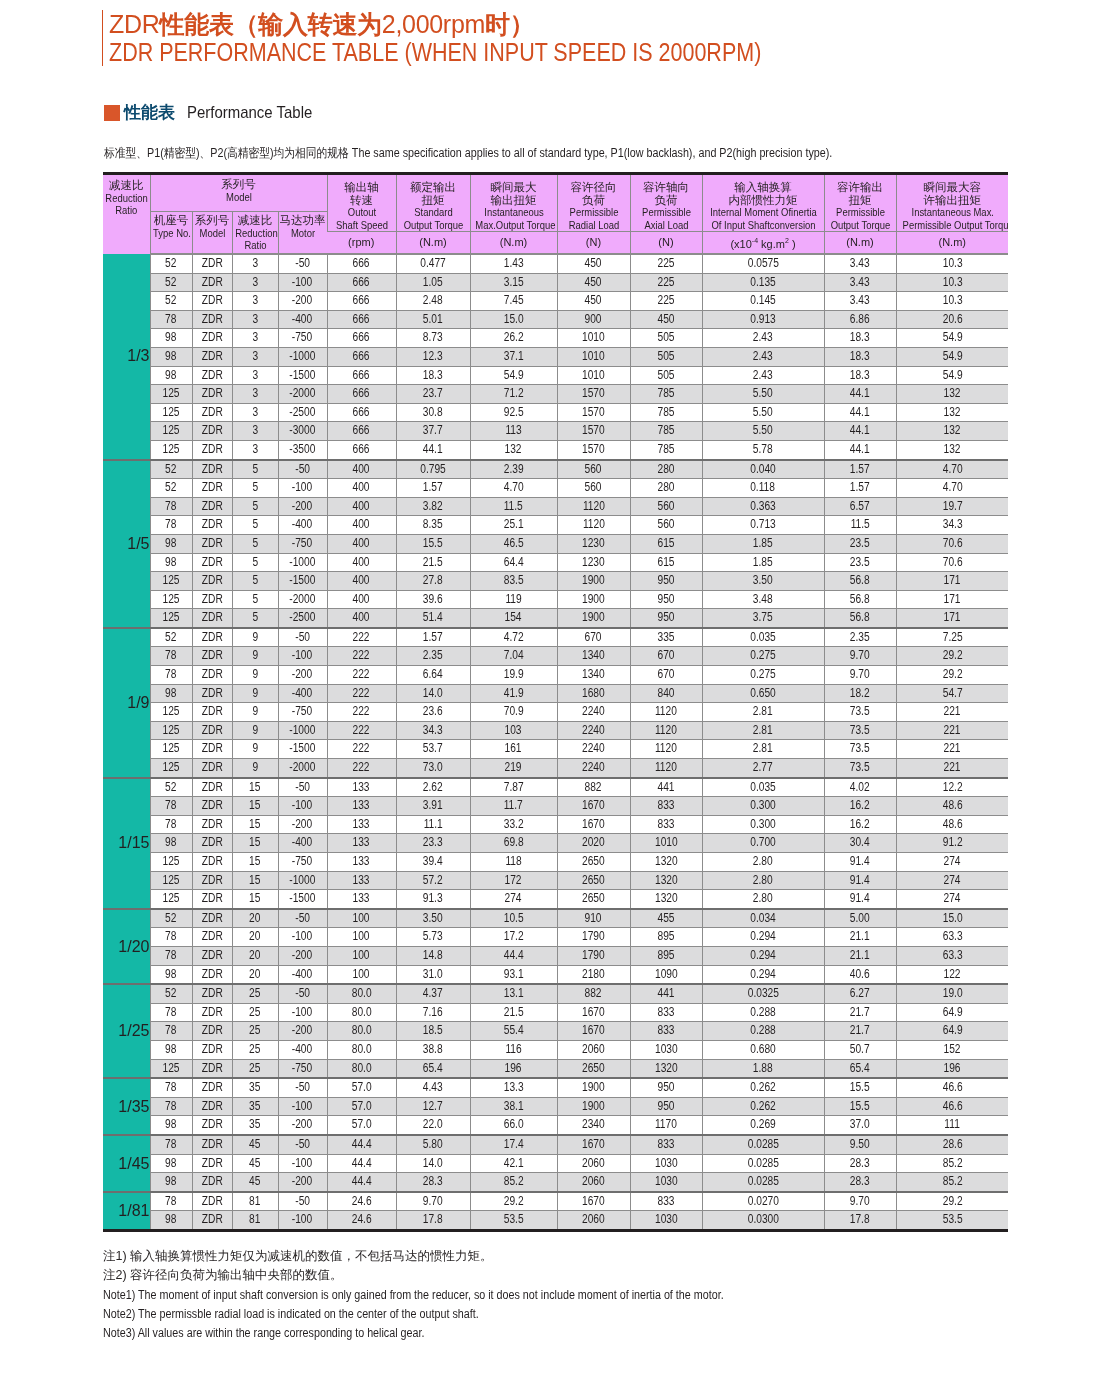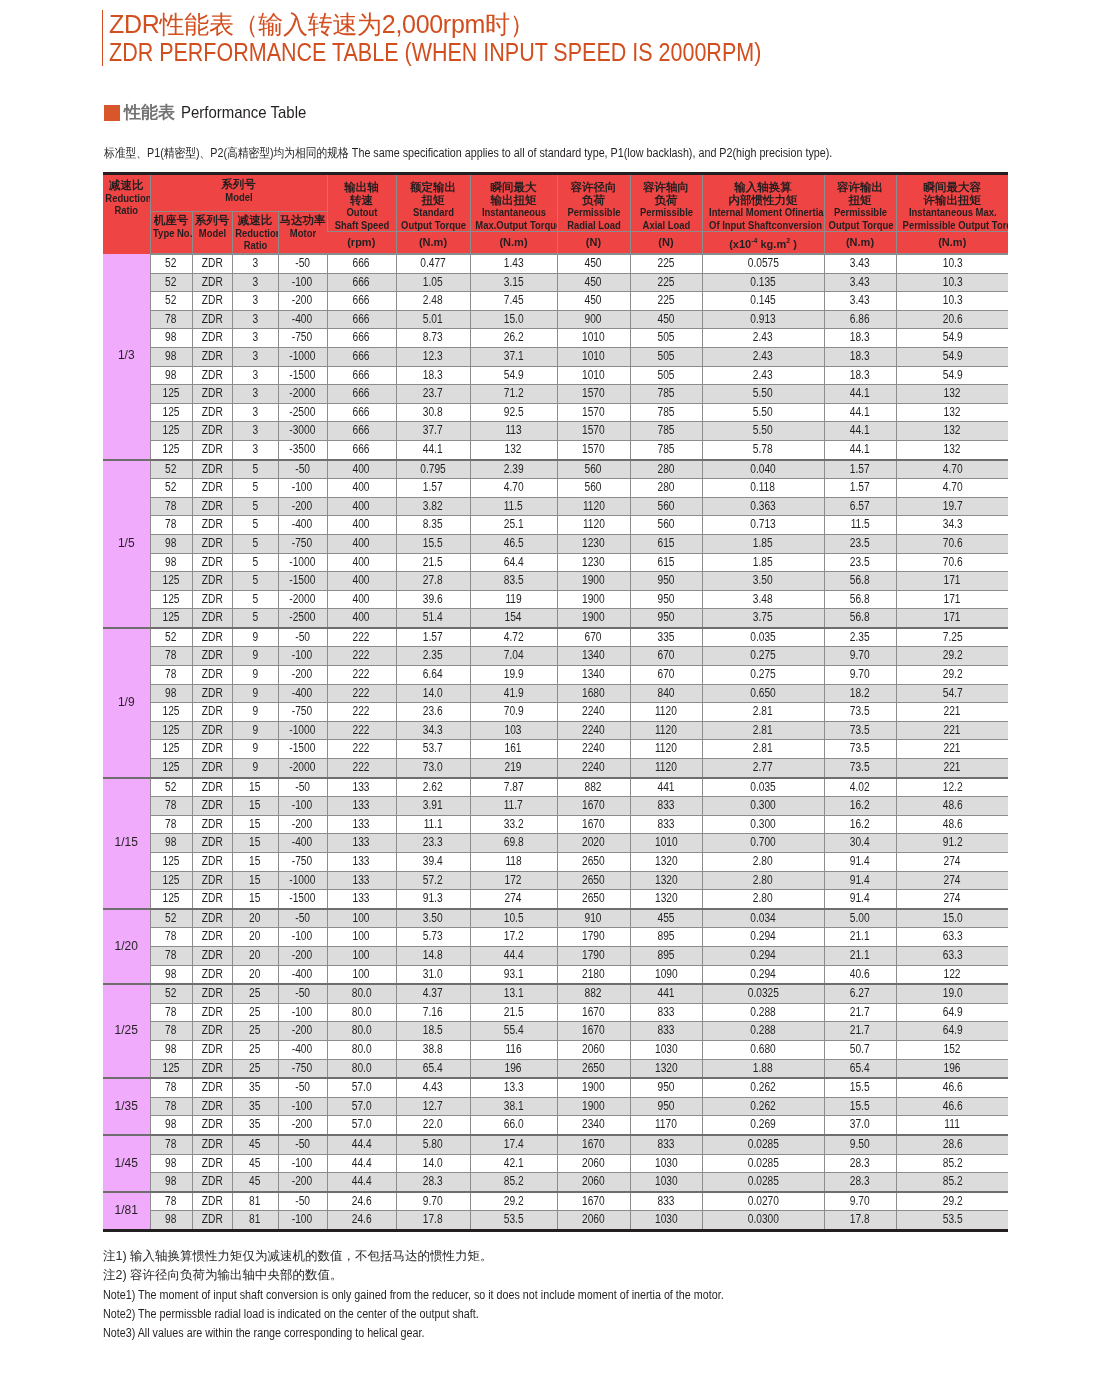--- a/index.html
+++ b/index.html
@@ -1,43 +1,43 @@
 <!DOCTYPE html>
 <html><head>
 <meta charset="utf-8">
 <style>
   html, body { margin:0; padding:0; background:#ffffff; }
   body { width:1120px; height:1400px; position:relative; overflow:hidden;
          font-family:"Liberation Sans", "DejaVu Sans", sans-serif; color:#231f20; }
   .title-block { position:absolute; left:102px; top:10px; border-left:1.5px solid #d24e1f; padding-left:6px; }
   .title-cn { font-size:25px; color:#d24e1f; line-height:28px; letter-spacing:-0.3px; }
-  .title-cn b { font-weight:normal; }
+  .title-cn b { font-weight:bold; }
   .title-en { font-size:25px; color:#d24e1f; line-height:28px; transform:scaleX(0.86); transform-origin:left center; white-space:nowrap; }
   .section-head { position:absolute; left:104px; top:101px; display:flex; align-items:center; }
   .section-square { width:16px; height:16px; background:#d9562a; margin-right:4px; }
-  .section-cn { font-size:17px; font-weight:bold; color:#737373; margin-right:6px; }
+  .section-cn { font-size:17px; font-weight:bold; color:#0c4a6e; margin-right:12px; }
   .section-en { font-size:17px; color:#231f20; transform:scaleX(0.88); transform-origin:left center; display:inline-block; white-space:nowrap; }
   .spec-line { position:absolute; left:104px; top:145px; font-size:12.5px; white-space:nowrap; transform:scaleX(0.86); transform-origin:left center; }
 
   table.perf { position:absolute; left:103px; top:172px; width:905px; border-collapse:collapse; table-layout:fixed; }
   table.perf th, table.perf td { border-left:1px solid #8c8c8c; border-right:1px solid #8c8c8c; padding:0; text-align:center; overflow:hidden; white-space:nowrap; }
   table.perf th:first-child, table.perf td.ratio-cell { border-left:none; }
   table.perf tr > *:last-child { border-right:none; }
-  thead th { background:#ef4444; font-weight:bold; color:#231f20; font-size:11px; line-height:12.5px; }
+  thead th { background:#f0abfc; font-weight:normal; color:#231f20; font-size:11px; line-height:12.5px; }
   thead tr.h1 th { border-top:3px solid #231f20; }
   thead tr.h1 th { vertical-align:top; padding-top:6px; }
   .hcn { font-size:11.5px; display:block; }
   .hen { font-size:10.5px; display:block; transform:scaleX(0.9); }
   thead tr.h3 th { height:21px; vertical-align:middle; border-top:1px solid #8c8c8c; border-bottom:2px solid #8c8c8c; }
   thead tr.h2 th { border-top:1px solid #8c8c8c; vertical-align:top; padding-top:2px; }
   th.sub { border-bottom:2px solid #8c8c8c;margin-top:20px; }
   tbody td { height:17.6px; font-size:12px; line-height:17.6px; border-top:1px solid #8c8c8c; }
   tbody td span.v { display:inline-block; transform:scaleX(0.85); }
   tbody tr.shaded td.dc { background:#dcdcdd; }
-  tbody td.ratio-cell { background:#f0abfc; font-size:12px; vertical-align:middle; border-top:2px solid #6e6e6e; }
+  tbody td.ratio-cell { background:#14b8a6; font-size:16px; vertical-align:middle; border-top:2px solid #6e6e6e;text-align:right; }
   tbody tr.group-start td { border-top:2px solid #6e6e6e; }
   tbody tr:first-child td { border-top:none; }
   tbody tr.last td { border-bottom:3px solid #231f20; }
   .notes { position:absolute; left:103px; top:1247px; font-size:12.5px; line-height:19.3px; }
   .notes div { white-space:nowrap; }
   .notes .en { transform:scaleX(0.86); transform-origin:left center; }
 </style>
 </head>
 <body>
 

